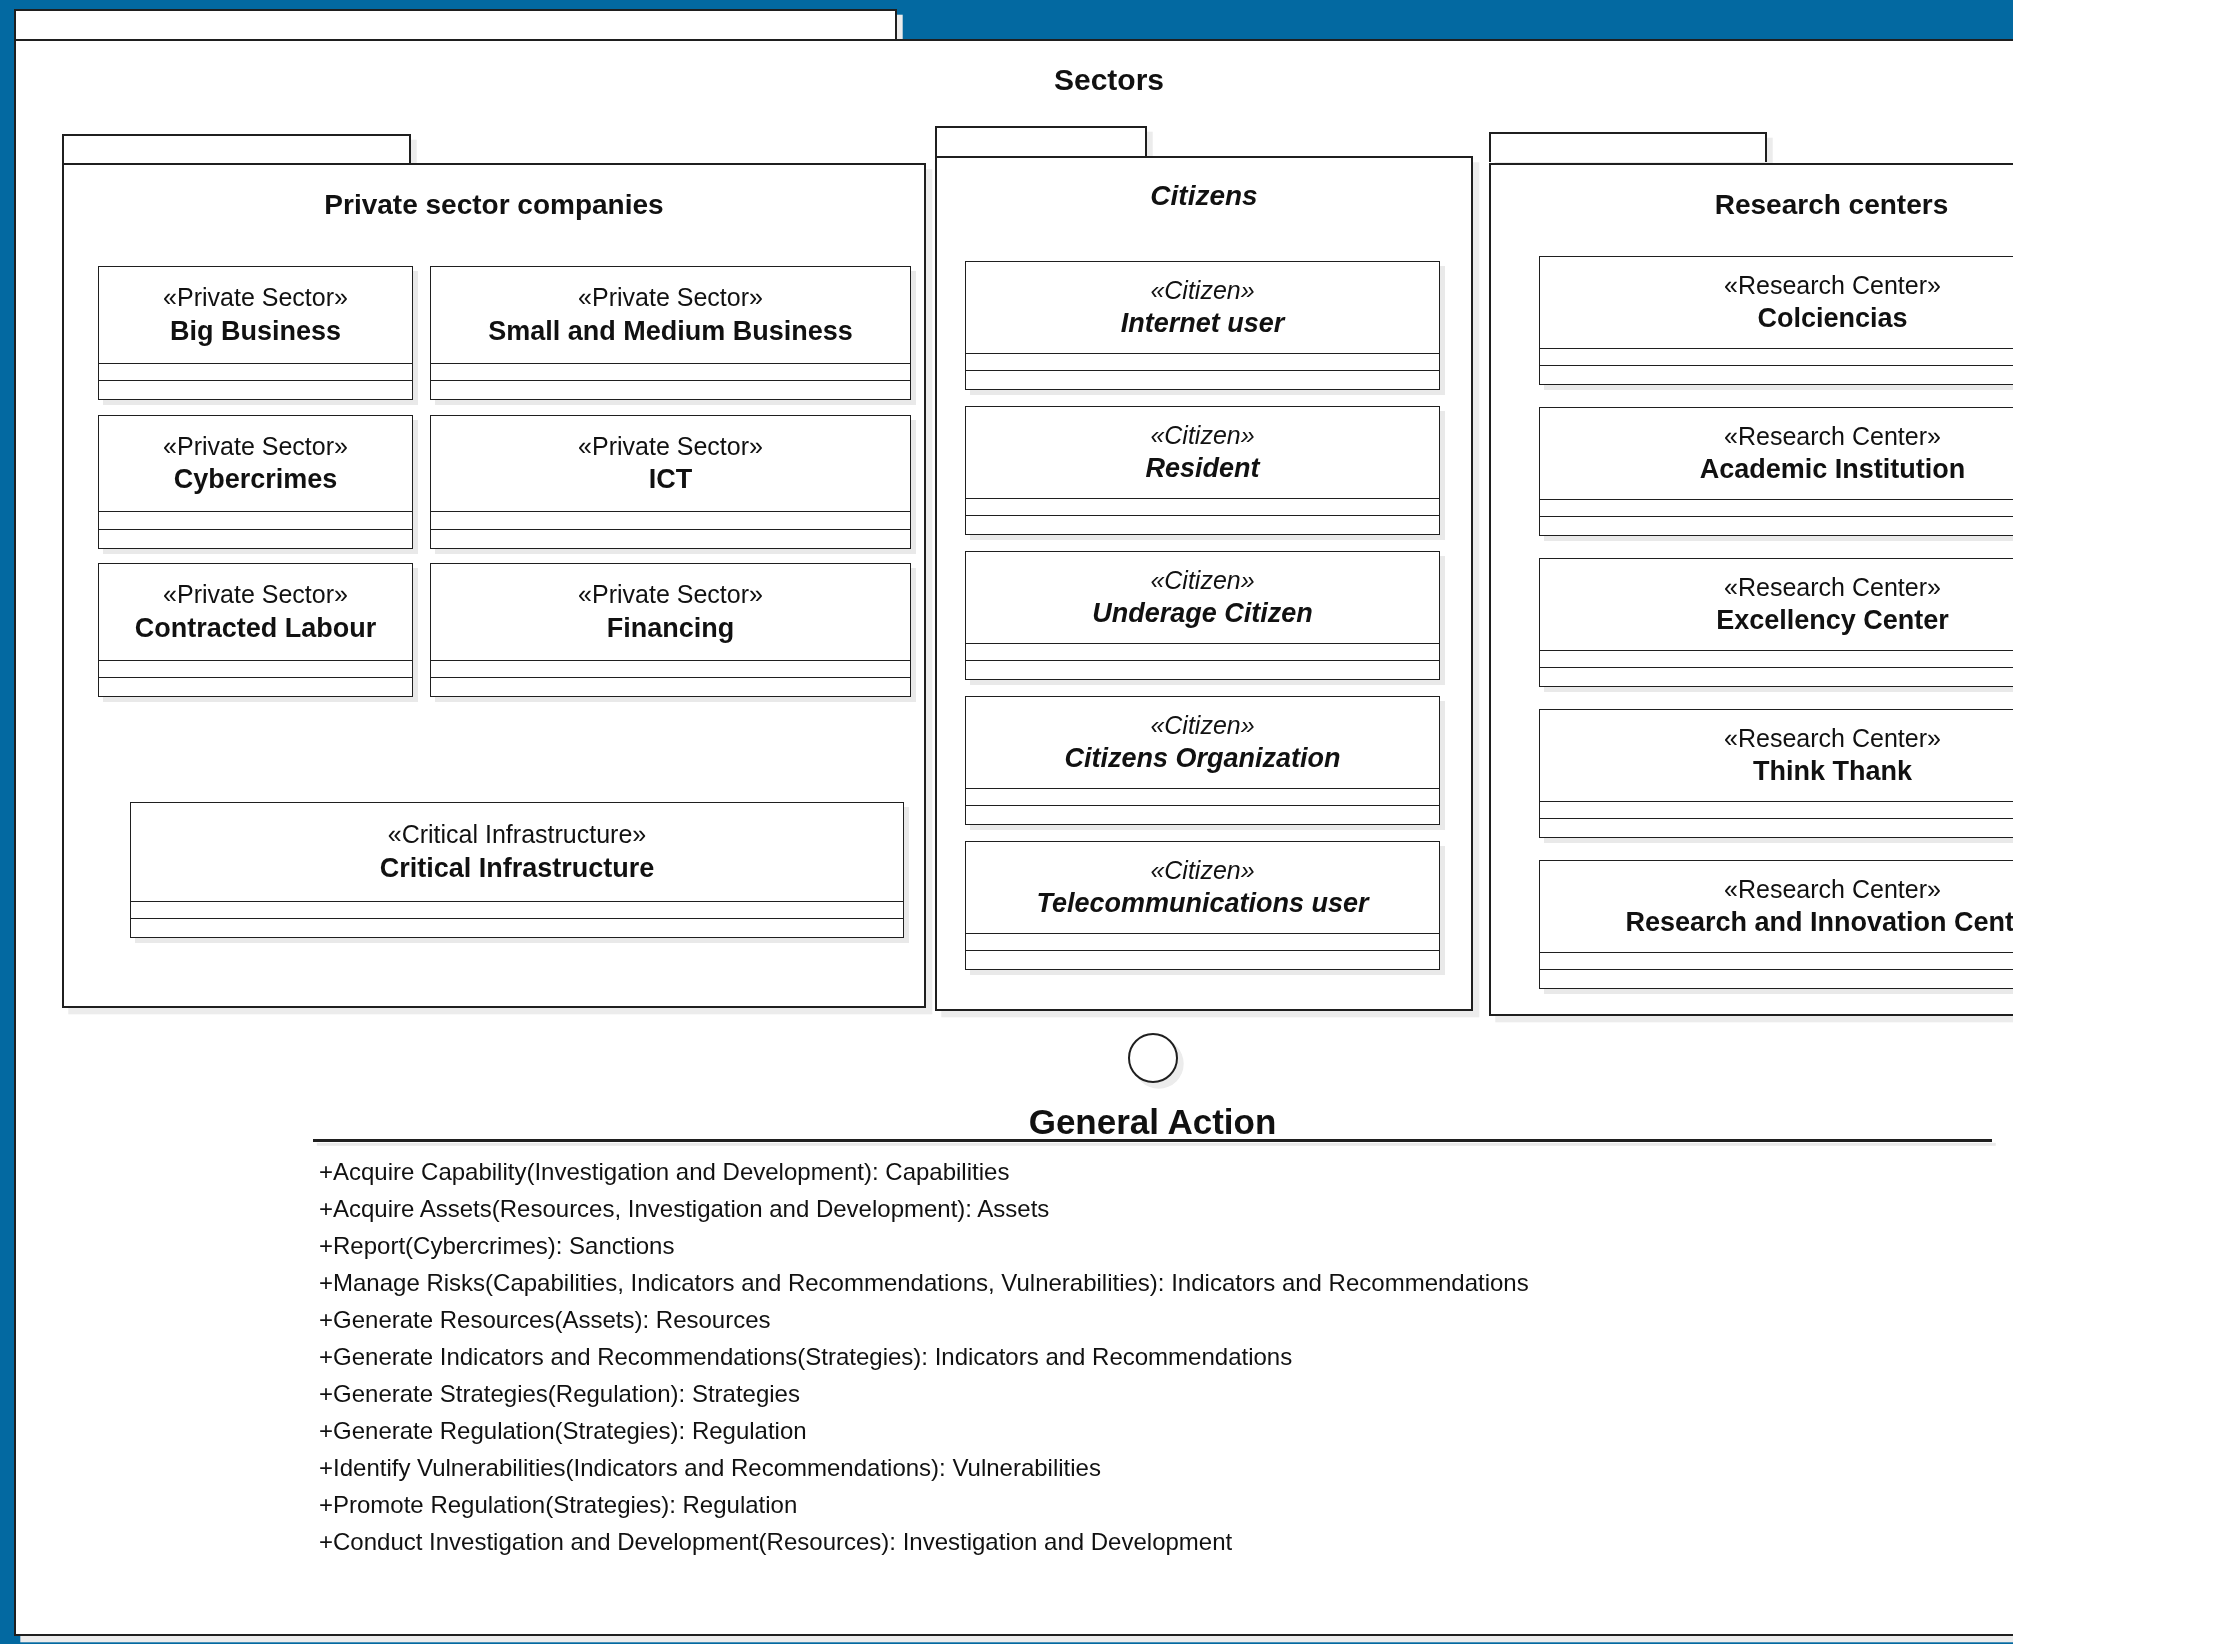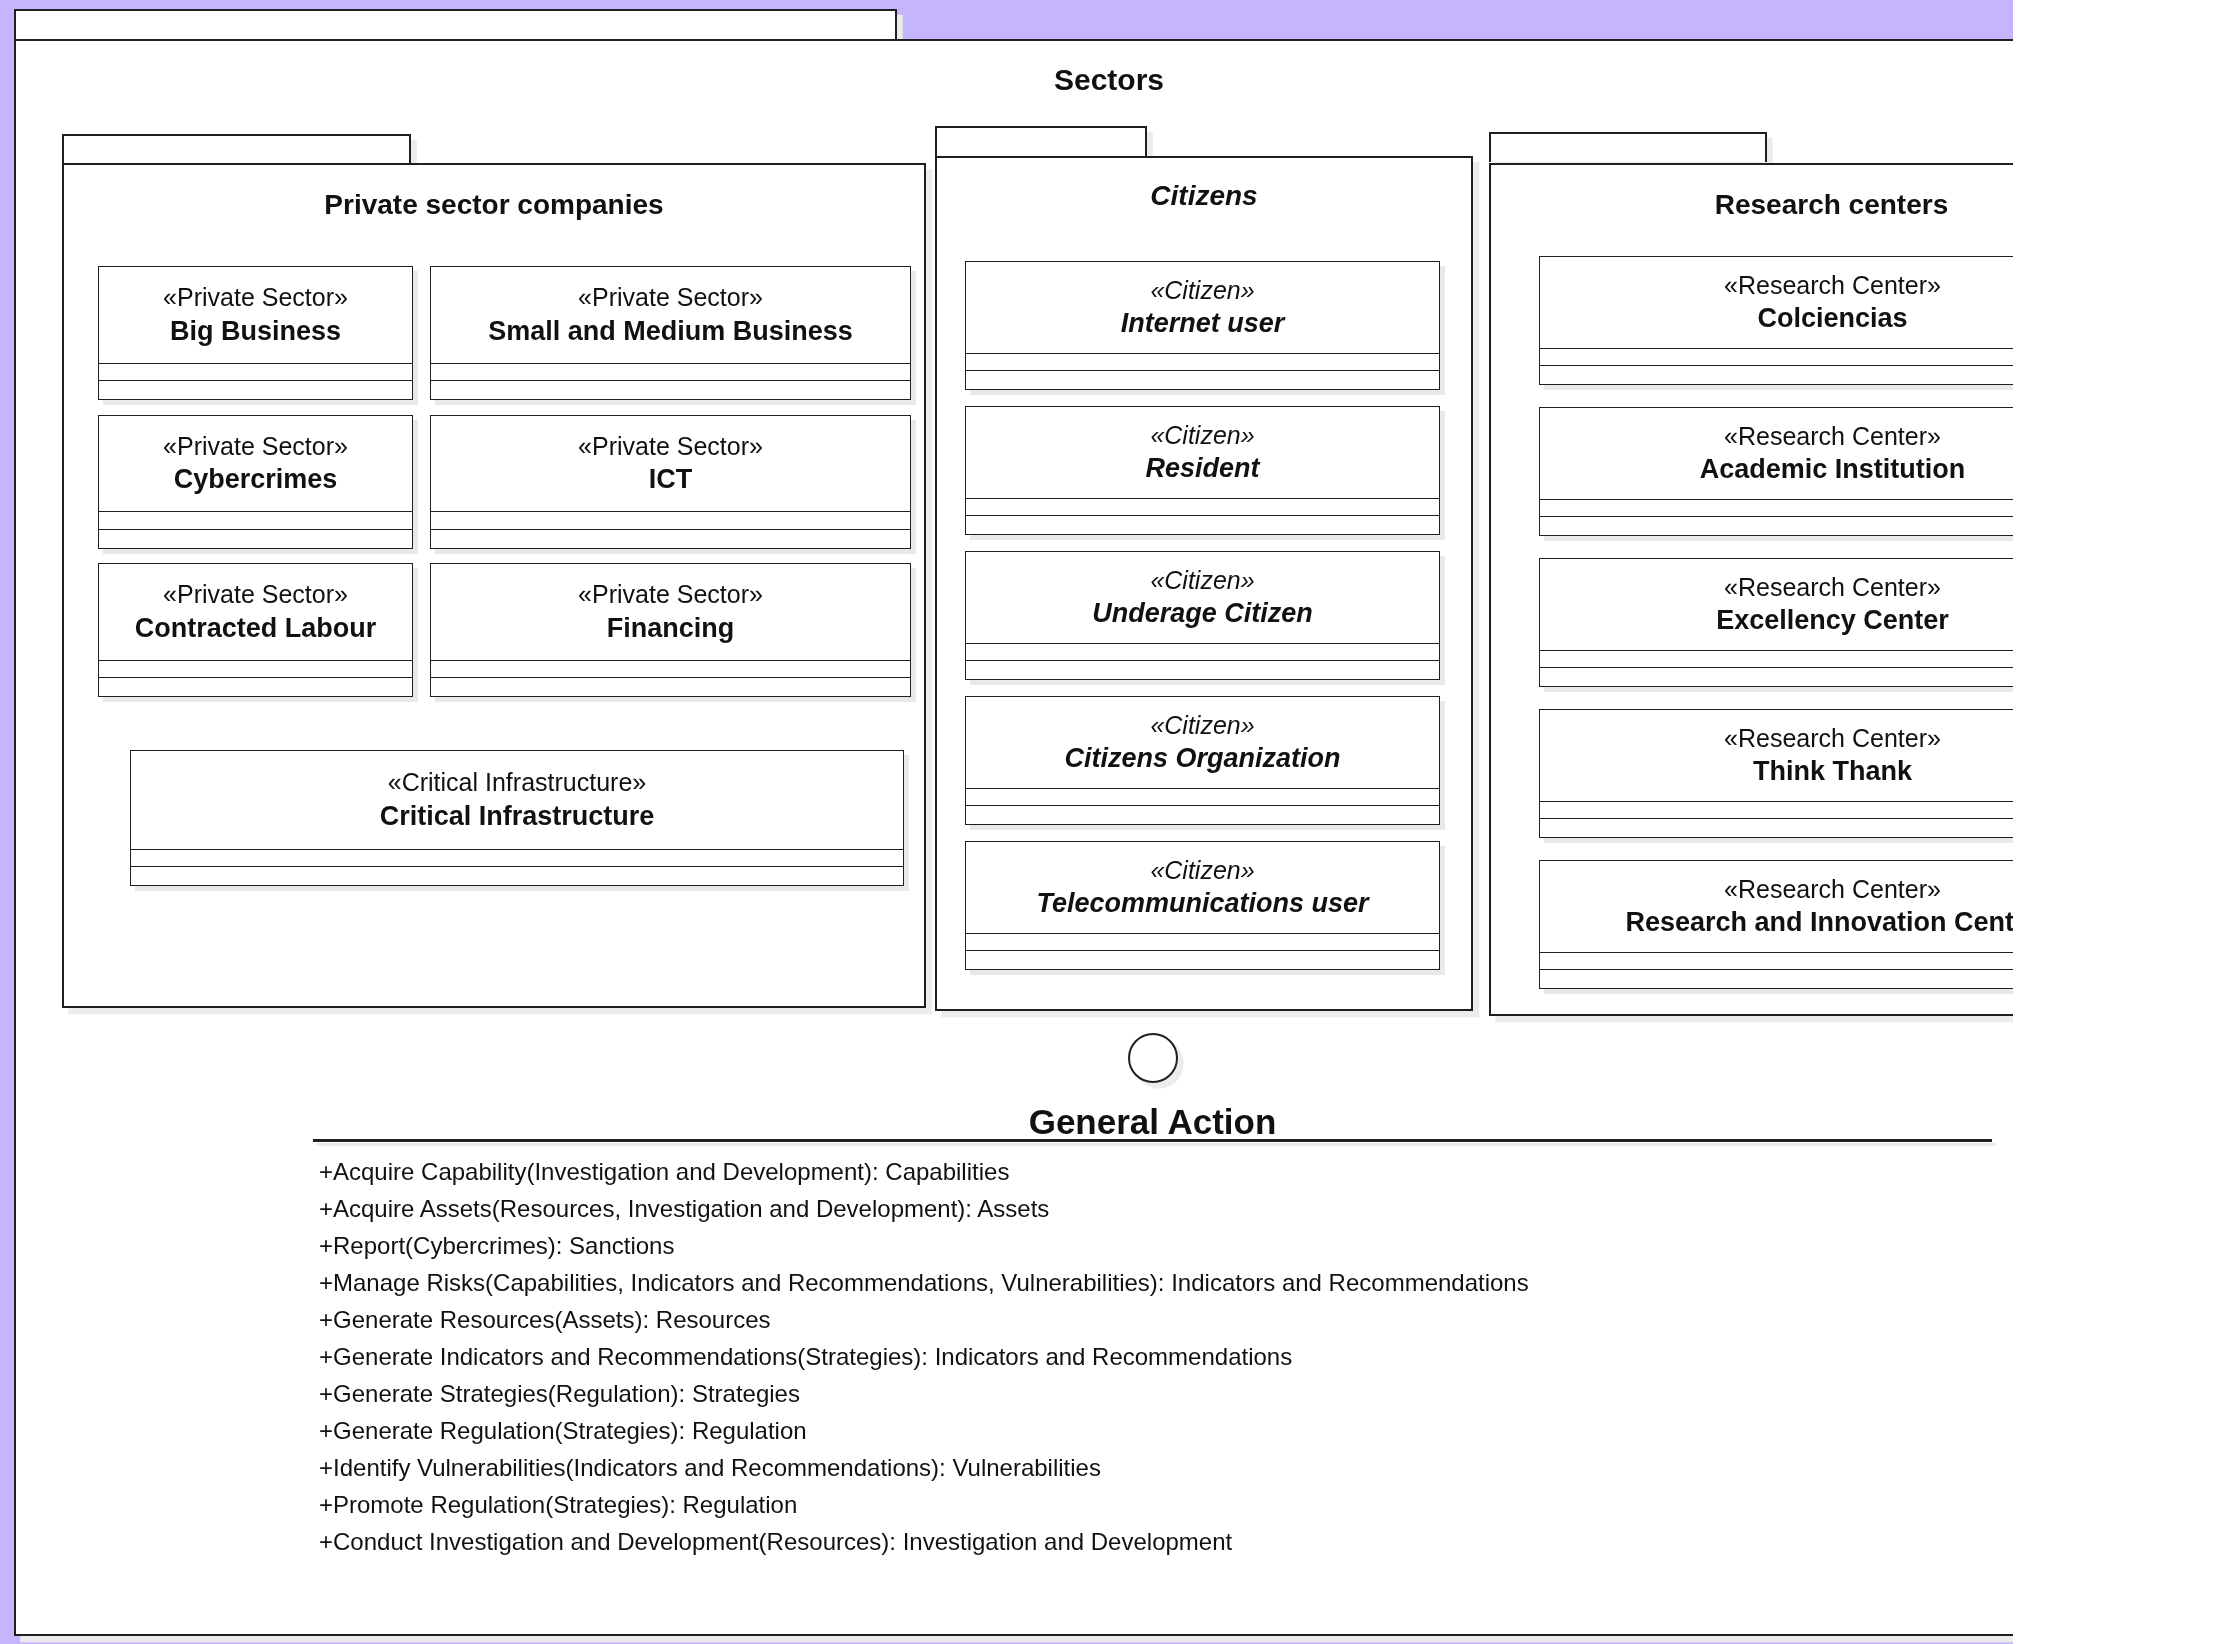--- a/index.html
+++ b/index.html
@@ -1,17 +1,17 @@
 <!DOCTYPE html>
 <html style="font-size:10px"><head>
 <meta charset="utf-8">
 <style>
   html,body{margin:0;padding:0;background:#ffffff;}
   .canvas{
-    position:relative;width:2013px;height:1644px;background:#c4b5fd;
+    position:relative;width:2013px;height:1644px;background:#0369a1;
     font-family:"Liberation Sans", sans-serif;color:#111;overflow:hidden;
   }
   *{box-sizing:border-box;}
 
   
   .pkg-tab{
     position:absolute;background:#fff;border:2.5px solid #1f1f1f;border-bottom:none;
     box-shadow:5.7px 5.7px 0 #ececec;
   }
   .pkg-body{
@@ -36,21 +36,21 @@
   .stereotype{font-size:25px;line-height:1.15;}
   .cls-name{font-size:27px;font-weight:bold;line-height:1.15;margin-top:3.8px;}
   .comp{height:17.7px;}
   .comp-attrs{border-bottom:1.9px solid #1f1f1f;}
 
   .private-grid{
     position:absolute;left:34px;top:101px;
     display:grid;grid-template-columns:315px 481px;column-gap:17px;row-gap:14.5px;
   }
   .private-grid .uml-class{height:134px;}
-  .wide-slot{position:absolute;left:34px;top:585px;width:806px;padding-left:32px;}
+  .wide-slot{position:absolute;left:34px;top:637px;width:806px;padding-left:32px;}
   .wide-slot .uml-class{height:136px;}
 
   .class-stack{position:absolute;display:flex;flex-direction:column;}
   .citizens-stack{left:28px;top:103px;width:475px;gap:16px;}
   .research-stack{left:48px;top:91px;width:587px;gap:22px;}
   .class-stack .uml-class{height:129px;}
 
   
   .iface-circle{
     position:absolute;left:1128px;top:1033px;width:50px;height:50px;

